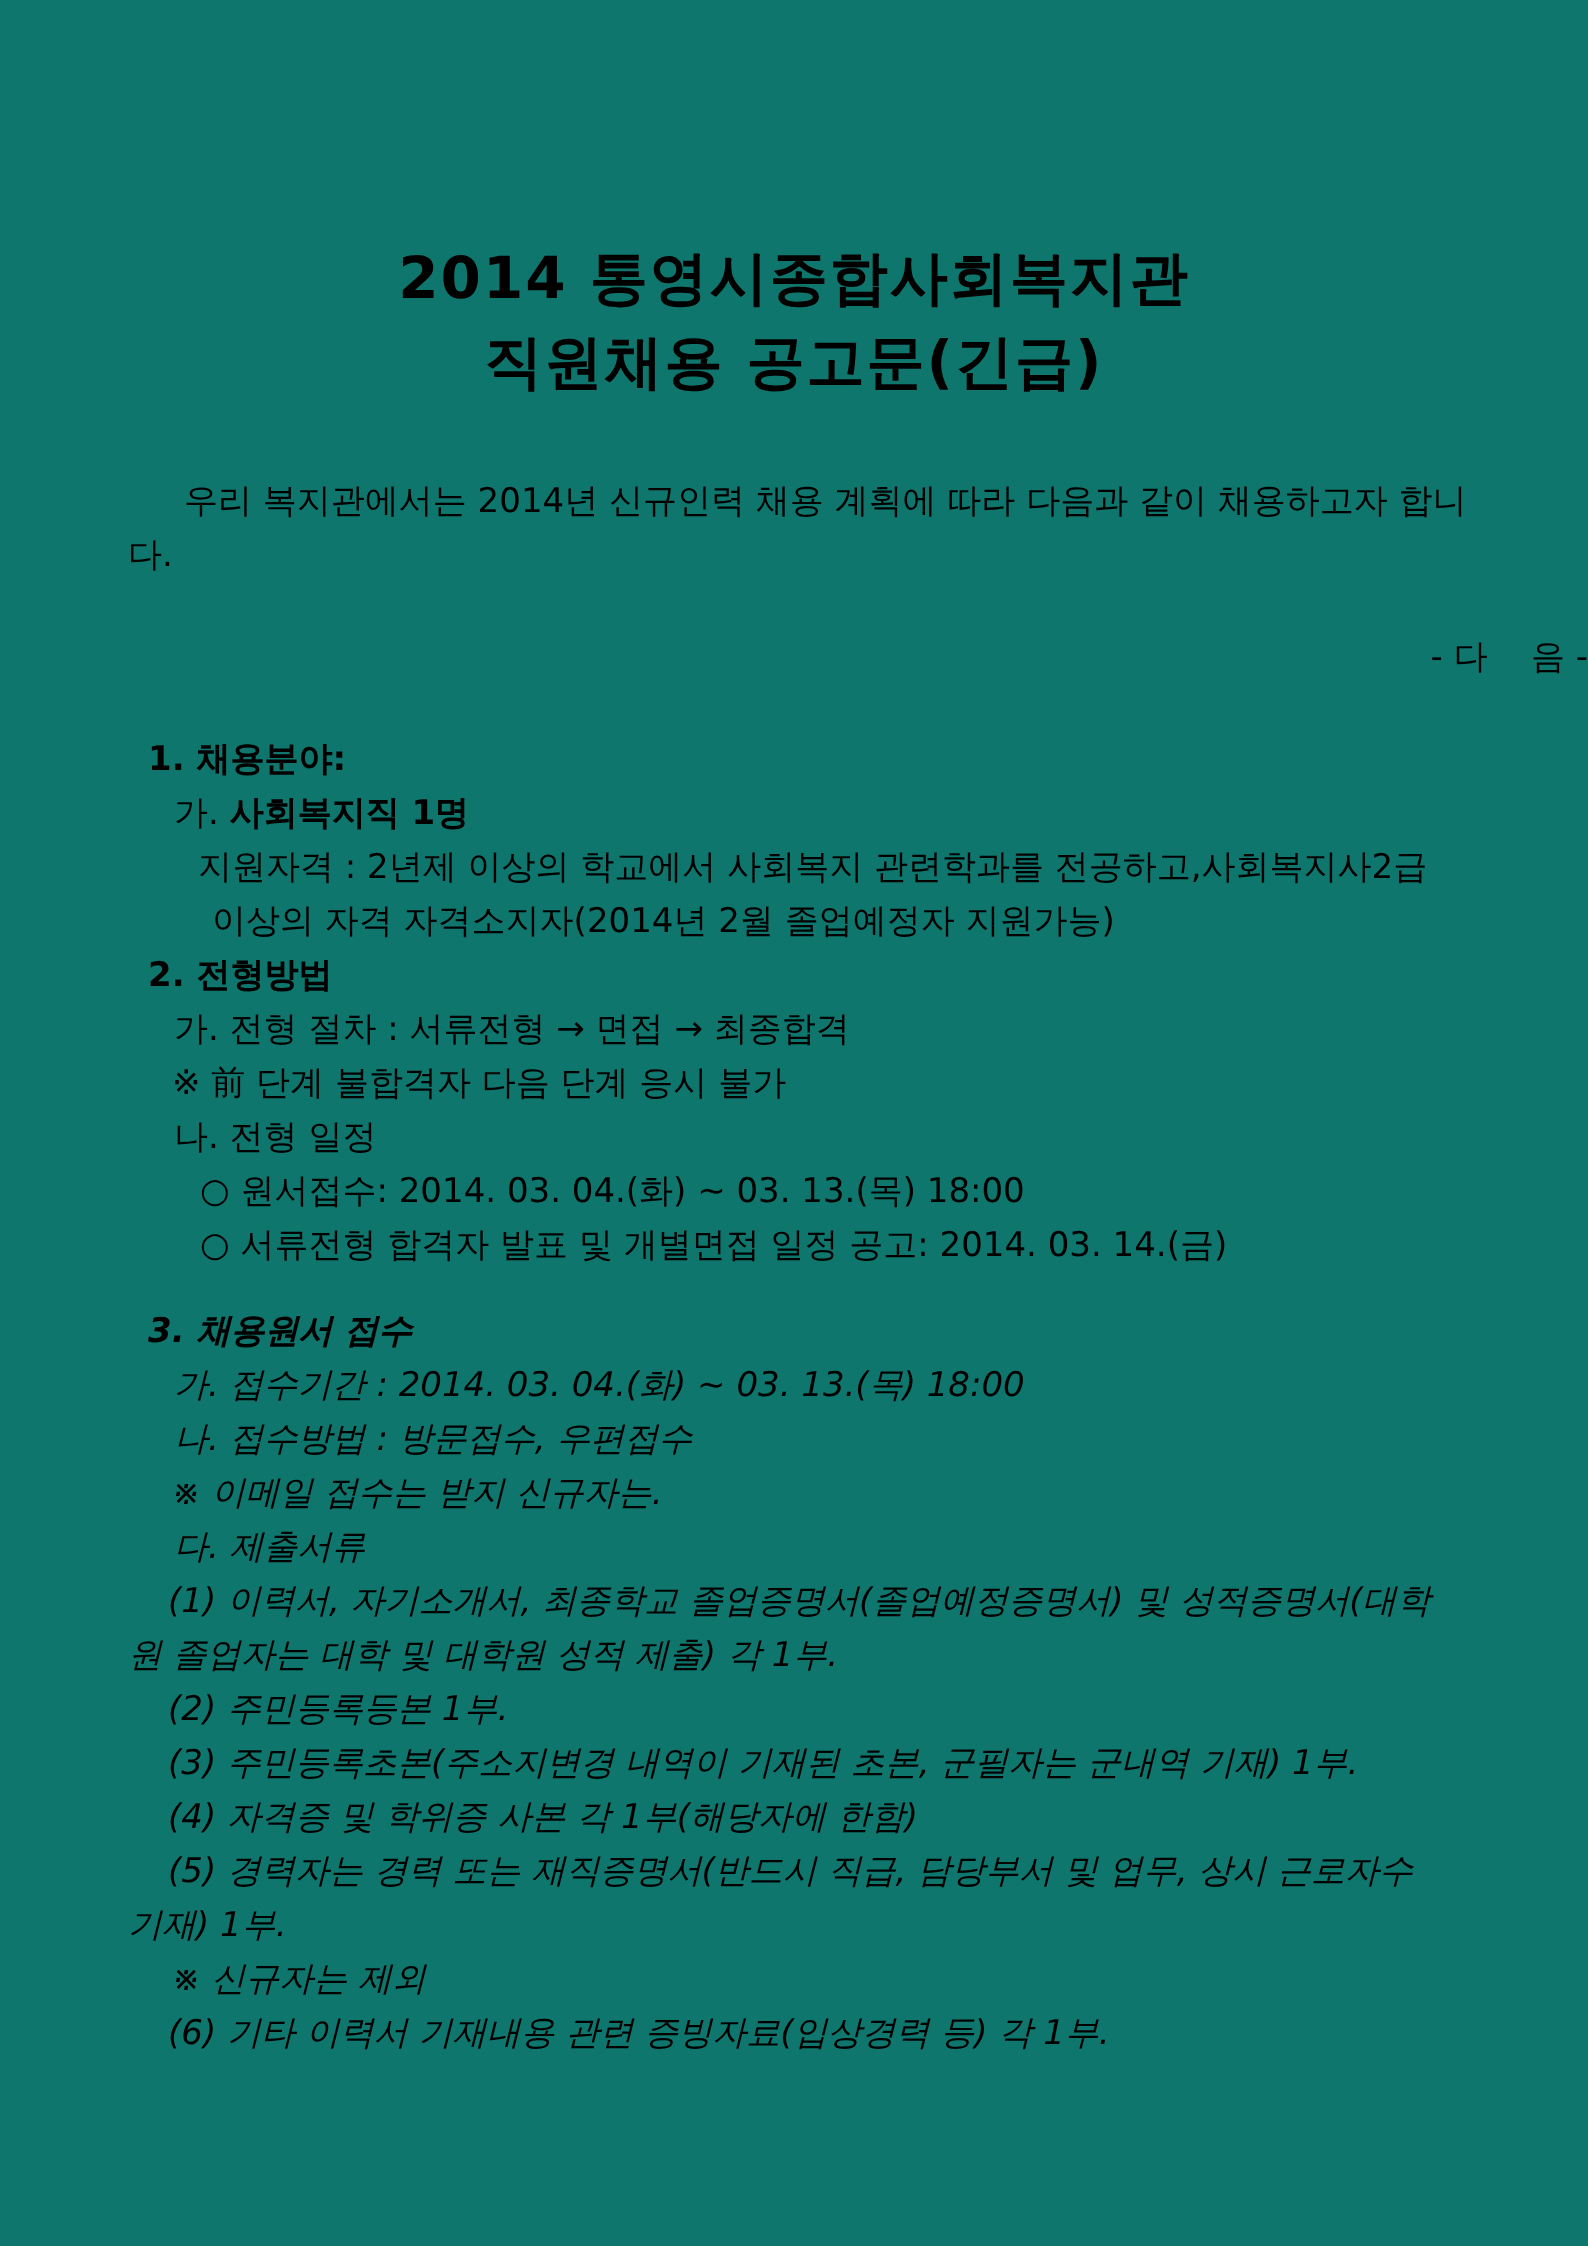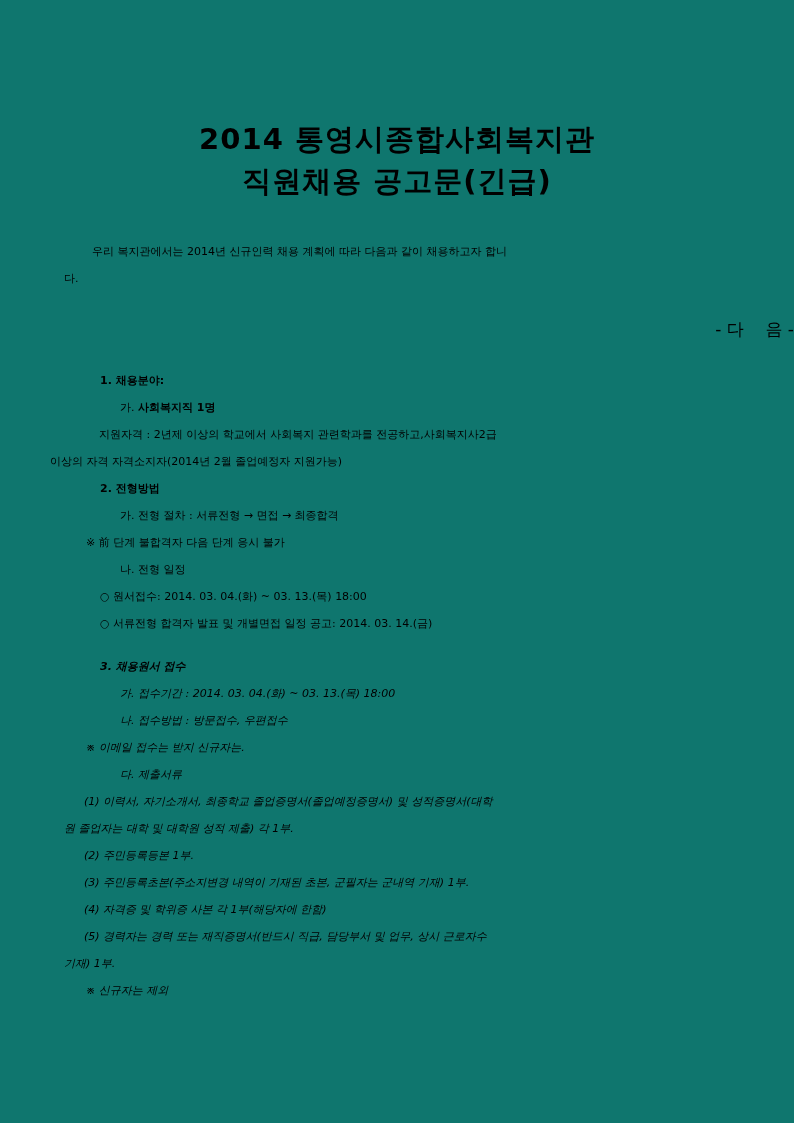--- a/index.html
+++ b/index.html
@@ -24,43 +24,43 @@
     font-size: 29px;
     font-weight: bold;
     line-height: 42px;
     letter-spacing: 1px;
     white-space: pre;
   }
   .intro {
     margin-top: 36px;
   }
   .line {
-    font-size: 11px;
+    font-size: 17px;
     line-height: 27px;
     white-space: pre;
   }
   .bold { font-weight: bold; }
-  .heading { font-weight: bold; margin-left: 26px; }
+  .heading { font-weight: bold; }
   .divider {
     margin-top: 24px;
     text-align: right;
     font-size: 17px;
     line-height: 27px;
     white-space: pre;
   }
   .section-1 { margin-top: 24px; }
   .section-3 { margin-top: 16px; font-style: italic; }
   
   .ind-a  { padding-left: 64px; }
   .ind-intro { padding-left: 64px; text-indent: 28px; }
   .ind-b  { padding-left: 74px; }   
-  .ind-c  { padding-left: 120px; }   
+  .ind-c  { padding-left: 87px; }   
   .ind-d  { padding-left: 100px; }   
   .ind-e  { padding-left: 99px; }   
-  .ind-e2 { padding-left: 50px; }  
+  .ind-e2 { padding-left: 106px; }  
   .ind-f  { padding-left: 86px; }  
   .ind-g  { padding-left: 84px; }   
 </style>
 </head>
 <body>
 
 <div class="page">
 
   <div class="title-block">
     <div class="title-line">2014 통영시종합사회복지관</div>
@@ -97,15 +97,16 @@
     <div class="line ind-f">※ 이메일 접수는 받지 신규자는.</div>
     <div class="line ind-c">다. 제출서류</div>
     <div class="line ind-g">(1) 이력서, 자기소개서, 최종학교 졸업증명서(졸업예정증명서) 및 성적증명서(대학</div>
     <div class="line ind-a">원 졸업자는 대학 및 대학원 성적 제출) 각 1부.</div>
     <div class="line ind-g">(2) 주민등록등본 1부.</div>
     <div class="line ind-g">(3) 주민등록초본(주소지변경 내역이 기재된 초본, 군필자는 군내역 기재) 1부.</div>
     <div class="line ind-g">(4) 자격증 및 학위증 사본 각 1부(해당자에 한함)</div>
     <div class="line ind-g">(5) 경력자는 경력 또는 재직증명서(반드시 직급, 담당부서 및 업무, 상시 근로자수</div>
     <div class="line ind-a">기재) 1부.</div>
     <div class="line ind-f">※ 신규자는 제외</div>
+    <div class="line ind-g">(6) 기타 이력서 기재내용 관련 증빙자료(입상경력 등) 각 1부.</div>
   </div>
 
 </div>
 
 </body></html>

